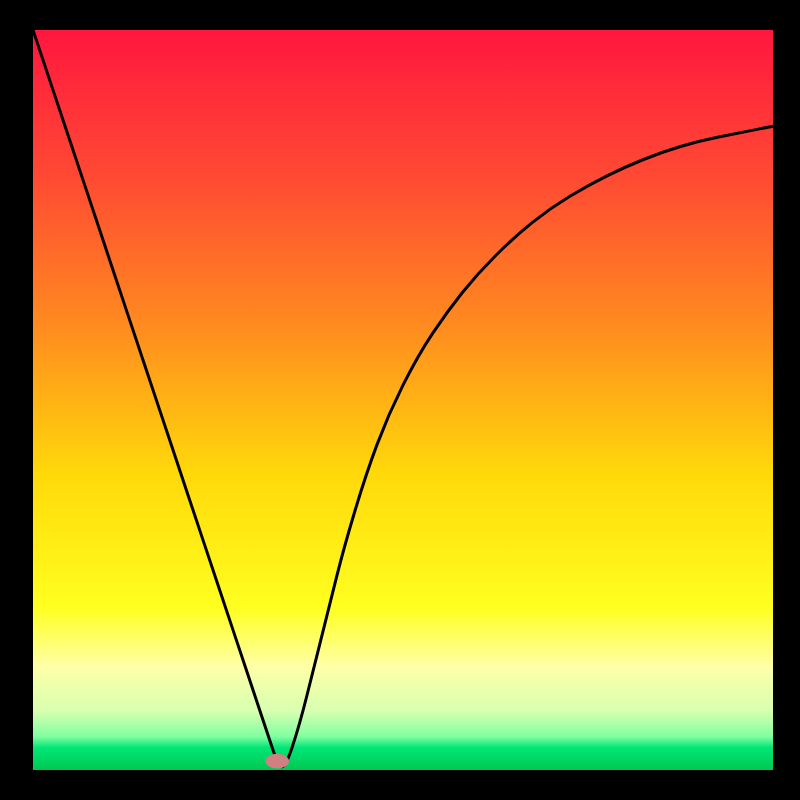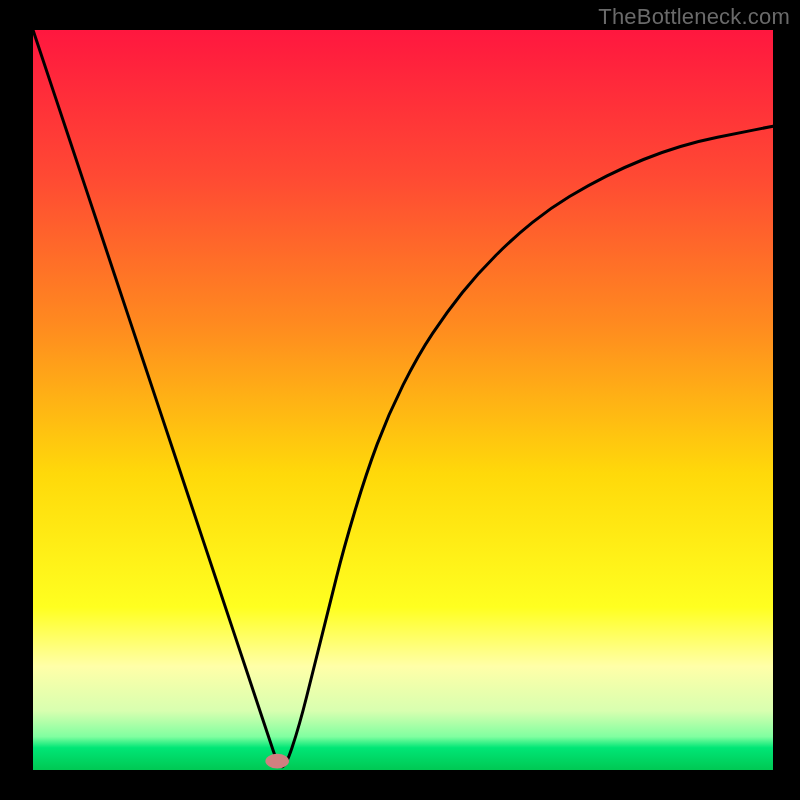--- a/index.html
+++ b/index.html
@@ -29,21 +29,20 @@
   svg {
     position: absolute;
     top: 0;
     left: 0;
   }
 </style>
 </head>
 <body>
 
 <div class="stage">
-  <div class="watermark">TheBottleneck.com</div>
   <svg id="chart-svg" width="800" height="800" viewBox="0 0 800 800">
     <defs>
       <linearGradient id="bg-grad" x1="0" y1="0" x2="0" y2="1">
           <stop offset="0%" stop-color="#ff173f"></stop>
           <stop offset="20%" stop-color="#ff4a33"></stop>
           <stop offset="40%" stop-color="#ff8b1f"></stop>
           <stop offset="60%" stop-color="#ffd90a"></stop>
           <stop offset="78%" stop-color="#ffff20"></stop>
           <stop offset="86%" stop-color="#ffffa8"></stop>
           <stop offset="92%" stop-color="#d8ffb0"></stop>

